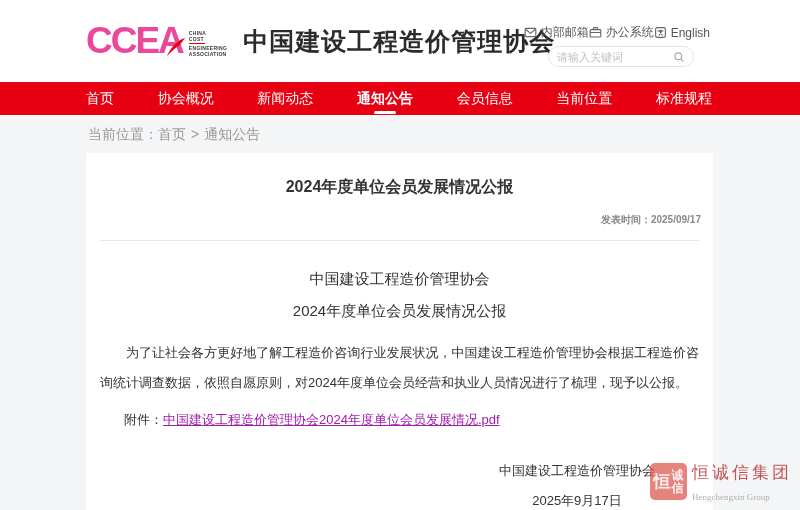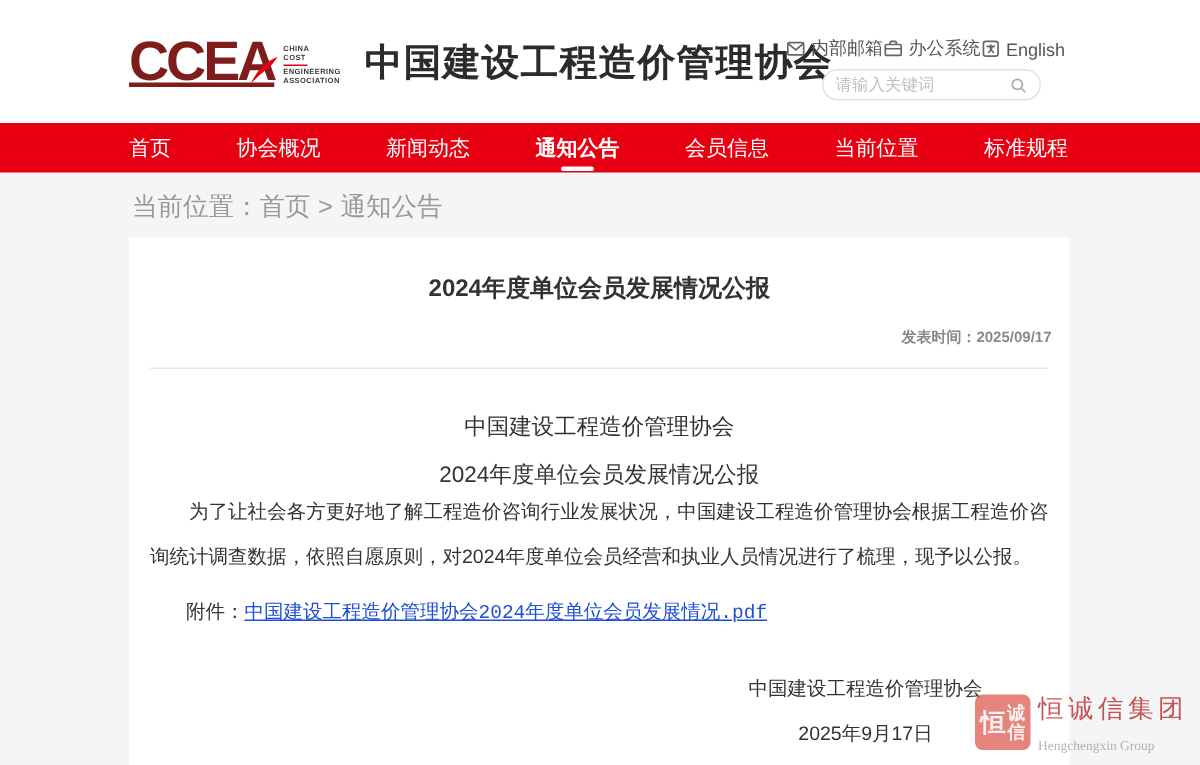--- a/index.html
+++ b/index.html
@@ -5,21 +5,21 @@
   * { margin:0; padding:0; box-sizing:border-box; }
   html,body { width:800px; height:510px; overflow:hidden; }
   body {
     font-family:"Liberation Sans","DejaVu Sans",sans-serif;
     background:#f4f5f6; color:#333; position:relative;
   }
 
   
   .header { height:82px; background:#fff; position:relative; }
   .logo-group { position:absolute; left:86px; top:19px; display:flex; align-items:center; }
-  .logo-acronym { font-size:37px; font-weight:bold; letter-spacing:-2px; color:#7f1d1d; line-height:44px; position:relative;text-decoration:underline; }
+  .logo-acronym { font-size:37px; font-weight:bold; letter-spacing:-2px; color:#ec4899; line-height:44px; position:relative; }
   .logo-swoosh { position:absolute; right:-4px; bottom:6px; width:22px; height:20px; }
   .logo-subtext { margin-left:6px; margin-top:4px; }
   .logo-subtext div { font-size:5px; font-weight:bold; color:#3a3a3a; line-height:6px; letter-spacing:.3px; }
   .logo-subtext .red-rule { width:16px; height:1px; background:#e60012; margin:1px 0; }
   .org-name { margin-left:16px; font-size:25px; font-weight:bold; color:#2b2b2b; letter-spacing:1px; }
 
   .quick-links { position:absolute; right:90px; top:24px; display:flex; }
   .quick-link { display:flex; align-items:center; gap:4px; font-size:12px; color:#555; text-decoration:none; cursor:pointer; }
   .quick-link svg { width:13px; height:13px; stroke:#666; fill:none; stroke-width:1.4; }
 
@@ -30,37 +30,37 @@
   .search-icon svg { width:12px; height:12px; stroke:#aaa; fill:none; stroke-width:1.5; display:block; }
 
   
   .nav { height:33px; background:#e60012; display:flex; align-items:center; justify-content:space-between; padding:0 88px 0 86px; }
   .nav-item { color:#fff; font-size:14px; text-decoration:none; cursor:pointer; position:relative; line-height:33px; }
   .nav-item.active { font-weight:bold; }
   .nav-item.active::after { content:""; position:absolute; left:50%; transform:translateX(-50%);
     bottom:1px; width:22px; height:3px; background:#fff; border-radius:2px; }
 
   
-  .breadcrumb { padding:11px 4px 9px 88px; font-size:17px; color:#999; }
+  .breadcrumb { padding:11px 4px 9px 88px; font-size:14px; color:#999; }
   .breadcrumb a { color:#999; text-decoration:none; cursor:pointer; }
   .breadcrumb .sep { margin:0 5px; }
 
   
   .card { width:627px; margin-left:86px; background:#fff; padding:20px 12px 40px; min-height:365px; }
   .article-title { text-align:center; font-size:16px; font-weight:bold; color:#333; margin-top:4px; }
   .publish-line { text-align:right; font-size:10px; color:#898989; margin-top:15px; font-weight:bold; }
   .publish-line .pt-value { font-weight:bold; }
   .title-divider { border:none; border-top:1px solid #e7e7e7; margin:13px 2px 0; }
 
   .body-center { text-align:center; font-size:15px; color:#333; }
   .org-line { margin-top:29px; }
   .subtitle-line { margin-top:13px; }
-  .paragraph { font-size:13px; color:#333; line-height:30px; text-align:justify; text-indent:2em; padding:0 2px; }
+  .paragraph { margin-top:17px; font-size:13px; color:#333; line-height:30px; text-align:justify; text-indent:2em; padding:0 2px; }
   .attachment { margin-top:13px; font-size:13px; color:#333; padding-left:2em; }
-  .attachment a { color:#1d4ed8; text-decoration:underline; cursor:pointer;font-family:Liberation Mono, monospace; }
+  .attachment a { color:#a21caf; text-decoration:underline; cursor:pointer; }
 
   .signature { margin-top:33px; margin-right:46px; text-align:center; float:right; font-size:13px; color:#333; }
   .signature .sig-org { display:block; }
   .signature .sig-date { display:block; margin-top:12px; }
 
   
   .watermark { position:absolute; right:8px; bottom:8px; display:flex; align-items:center; gap:5px; opacity:.75; pointer-events:none; }
   .seal { width:37px; height:37px; background:#dd5a52; border-radius:5px; display:flex; align-items:center; justify-content:center; gap:1px; padding:2px; }
   .seal .big { color:#fbeaea; font-size:17px; font-weight:bold; font-family:"Liberation Serif","DejaVu Serif",serif; }
   .seal .col { display:flex; flex-direction:column; }

